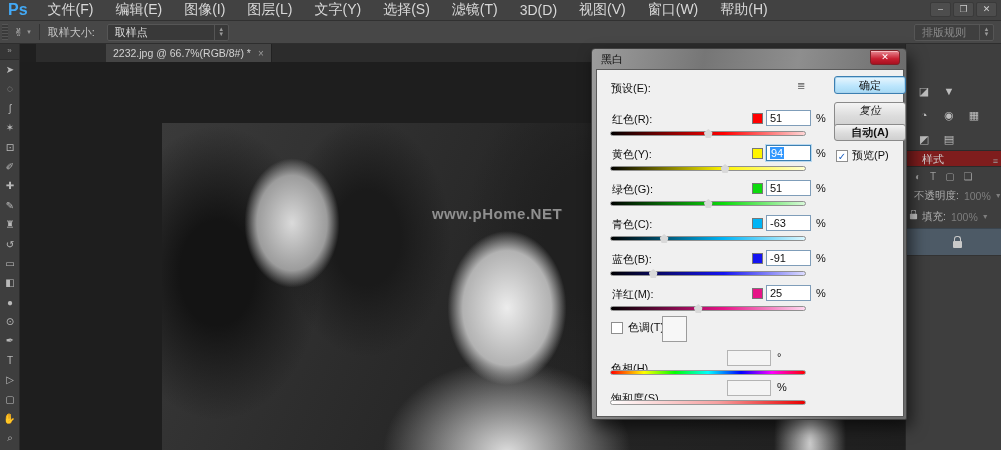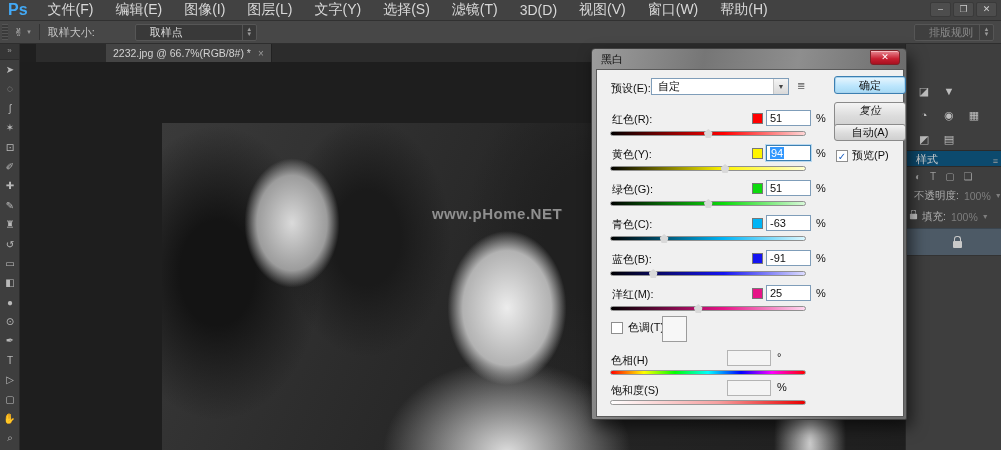--- a/index.html
+++ b/index.html
@@ -18,23 +18,23 @@
     font-size:9px; line-height:13px; text-align:center; border-radius:2px; }
 
   
   .optionsbar { position:absolute; left:0; top:21px; width:1001px; height:23px;
     background:#474747; border-bottom:1px solid #2e2e2e; display:flex; align-items:center; }
   .grip { width:6px; height:16px; margin-left:2px;
     background:repeating-linear-gradient(#555 0 1px,#3a3a3a 1px 3px); }
   .tool-preset { display:flex; align-items:center; color:#cfcfcf; font-size:11px; margin-left:6px; }
   .tool-preset .tp-arrow { font-size:7px; color:#9a9a9a; margin-left:4px; }
   .ob-sep { width:1px; height:16px; background:#333; margin:0 8px; }
-  .ob-label { color:#c6c6c6; font-size:11px; margin-right:4px; }
+  .ob-label { color:#c6c6c6; font-size:11px; margin-right:12px; }
   .ob-dd { height:17px; background:#393939; border:1px solid #565656; border-radius:2px;
-    display:flex; align-items:center; color:#dcdcdc; font-size:11px; padding-left:14px;margin-left:36px; }
+    display:flex; align-items:center; color:#dcdcdc; font-size:11px; padding-left:7px; }
   .ob-dd .stepper { margin-left:auto; width:14px; height:100%; border-left:1px solid #555;
     display:flex; flex-direction:column; align-items:center; justify-content:center; color:#9a9a9a; font-size:6px; line-height:5px; }
   #sample-size-dd { width:122px; }
   #workspace-dd { position:absolute; right:7px; width:80px; color:#8b8b8b; background:#3f3f3f; }
 
   
   .tabbar { position:absolute; left:36px; top:44px; width:885px; height:18px; background:#2c2c2c; display:flex; }
   .doc-tab { margin-left:70px; height:18px; background:#444; border-right:1px solid #222;
     display:flex; align-items:center; padding:0 7px; color:#d2d2d2; font-size:10.5px; white-space:nowrap; }
   .doc-tab .tab-close { margin-left:7px; color:#9a9a9a; font-size:10px; }
@@ -60,23 +60,23 @@
   .watermark { position:absolute; left:335px; top:82px; transform:translateX(-50%);
     color:#8f8f8f; font-weight:bold; font-size:15px; letter-spacing:.5px;
     text-shadow:1px 1px 0 #2c2c2c; white-space:nowrap; }
 
   
   .right-panel { position:absolute; left:905px; top:44px; width:96px; height:406px;
     background:#3e3e3e; border-left:1px solid #272727; }
   .adj-row { display:flex; gap:7px; padding-left:9px; position:absolute; }
   #adj-row-1 { top:40px; } #adj-row-2 { top:64px; } #adj-row-3 { top:88px; }
   .adj-icon { width:18px; height:15px; color:#bdbdbd; font-size:11px; line-height:15px; text-align:center; }
-  .styles-header { position:absolute; left:0; top:106px; width:96px; height:17px; background:#0c4a6e;
+  .styles-header { position:absolute; left:0; top:106px; width:96px; height:17px; background:#7f1d1d;
     border-top:1px solid #2b2b2b; border-bottom:1px solid #2b2b2b; color:#cfcfcf; font-size:11px;
-    line-height:16px; padding-left:10px; }
+    line-height:16px; padding-left:16px; }
   .panel-menu { position:absolute; right:4px; top:2px; color:#9a9a9a; font-size:9px; }
   .filter-row { position:absolute; left:0; top:124px; width:96px; height:17px; display:flex; gap:9px;
     align-items:center; padding-left:9px; }
   .filter-icon { color:#9c9c9c; font-size:10px; }
   .p-row { position:absolute; left:0; width:96px; height:19px; display:flex; align-items:center;
     color:#aeaeae; font-size:10.5px; }
   #opacity-row { top:142px; } #fill-row { top:163px; }
   .p-val { color:#7e7e7e; margin-left:5px; }
   .p-arrow { color:#7e7e7e; font-size:7px; margin-left:4px; }
   .layer-row { position:absolute; left:0; top:184px; width:96px; height:28px; background:#4d5a66;
@@ -106,21 +106,21 @@
   .preset-dd .dd-arrow { margin-left:auto; width:15px; height:100%;
     background:linear-gradient(#f4f4f4,#d9d9d9); border-left:1px solid #c5c5c5;
     color:#444; font-size:7px; text-align:center; line-height:15px; }
   .preset-menu-icon { position:absolute; left:200px; top:10px; color:#555; font-size:10px; }
 
   .btn { position:absolute; left:237px; width:72px; background:linear-gradient(#f4f4f4,#dcdcdc 55%,#cfcfcf);
     border:1px solid #8a8a8a; border-radius:3px; text-align:center; }
   #ok-btn { top:6px; height:18px; line-height:16px; border:1px solid #3c7fb1;
     background:linear-gradient(#eaf6fd,#bde6fd 55%,#a6d9f4); box-shadow:0 0 0 1px #a8d3ee inset;text-align:center; }
   #reset-btn { top:32px; height:26px; line-height:15px;font-style:italic; }
-  #auto-btn { top:54px; height:17px; line-height:15px; }
+  #auto-btn { top:54px; height:17px; line-height:15px;font-weight:bold; }
   .preview-row { position:absolute; left:239px; top:78px; display:flex; align-items:center; gap:4px; }
   .cb { width:12px; height:12px; background:#fff; border:1px solid #8e8e8e; font-size:10px;
     line-height:11px; text-align:center; color:#1d5fbf; font-weight:bold; }
 
   .channels { position:absolute; left:13px; top:40px; width:218px; }
   .ch-row { position:relative; height:35px; }
   .ch-label { position:absolute; left:2px; top:2px; }
   .ch-swatch { position:absolute; left:142px; top:3px; width:11px; height:11px; border:1px solid #777; }
   .ch-input { position:absolute; left:156px; top:0; width:45px; height:16px; background:#fff;
     border:1px solid #7f9db9; padding:1px 3px; }
@@ -128,21 +128,21 @@
   .ch-input .txt.hl { background:#3297fd; color:#fff; padding:0 1px; }
   .ch-unit { position:absolute; left:206px; top:2px; }
   .ch-track { position:absolute; left:0; top:21px; width:196px; height:5px; border-radius:3px;
     border:1px solid #909090; }
   .ch-thumb { position:absolute; top:-3px; width:9px; height:9px; background:#d9d9d9;
     transform:translateX(-50%); clip-path:polygon(50% 0,100% 42%,78% 100%,22% 100%,0 42%);
     filter:drop-shadow(0 0 1px #444); }
 
   .tint-row { position:absolute; left:14px; top:250px; display:flex; align-items:center; gap:5px; }
   .tint-swatch { position:absolute; left:65px; top:246px; width:25px; height:26px; background:#f7f7f7; border:1px solid #9c9c9c; }
-  .hs-label { position:absolute; left:14px; }
+  .hs-label { position:absolute; left:14px;margin-top:8px; }
   .hs-input { position:absolute; left:130px; width:44px; height:16px; background:#f4f4f4; border:1px solid #b4b4b4; }
   .hs-unit { position:absolute; left:180px; }
   .grad-bar { position:absolute; left:13px; width:196px; height:5px; border-radius:3px; border:1px solid #999; }
   #hue-label { top:283px; } #hue-input { top:280px; } #hue-unit { top:281px; }
   #hue-bar { top:300px; background:linear-gradient(to right,#f00,#ff0 17%,#0f0 33%,#0ff 50%,#00f 67%,#f0f 83%,#f00); }
   #sat-label { top:313px; } #sat-input { top:310px; } #sat-unit { top:311px; }
   #sat-bar { top:330px; background:linear-gradient(to right,#fff,#f5a0a0 55%,#e80000); }
 </style>
 </head>
 <body>
@@ -273,24 +273,20 @@
       <span class="lock"></span>
     </div>
   </aside>
 
   <div class="dialog">
     <span class="dlg-title">黑白</span>
     <span class="dlg-close">✕</span>
     <div class="dlg-body">
 
       <span class="preset-label">预设(E):</span>
-      <div class="preset-dd">
-        <span>自定</span>
-        <span class="dd-arrow">▼</span>
-      </div>
       <span class="preset-menu-icon">≣</span>
 
       <span class="btn" id="ok-btn">确定</span>
       <span class="btn" id="reset-btn">复位</span>
       <span class="btn" id="auto-btn">自动(A)</span>
       <div class="preview-row">
         <span class="cb" id="preview-cb">✓</span>
         <span>预览(P)</span>
       </div>
 

